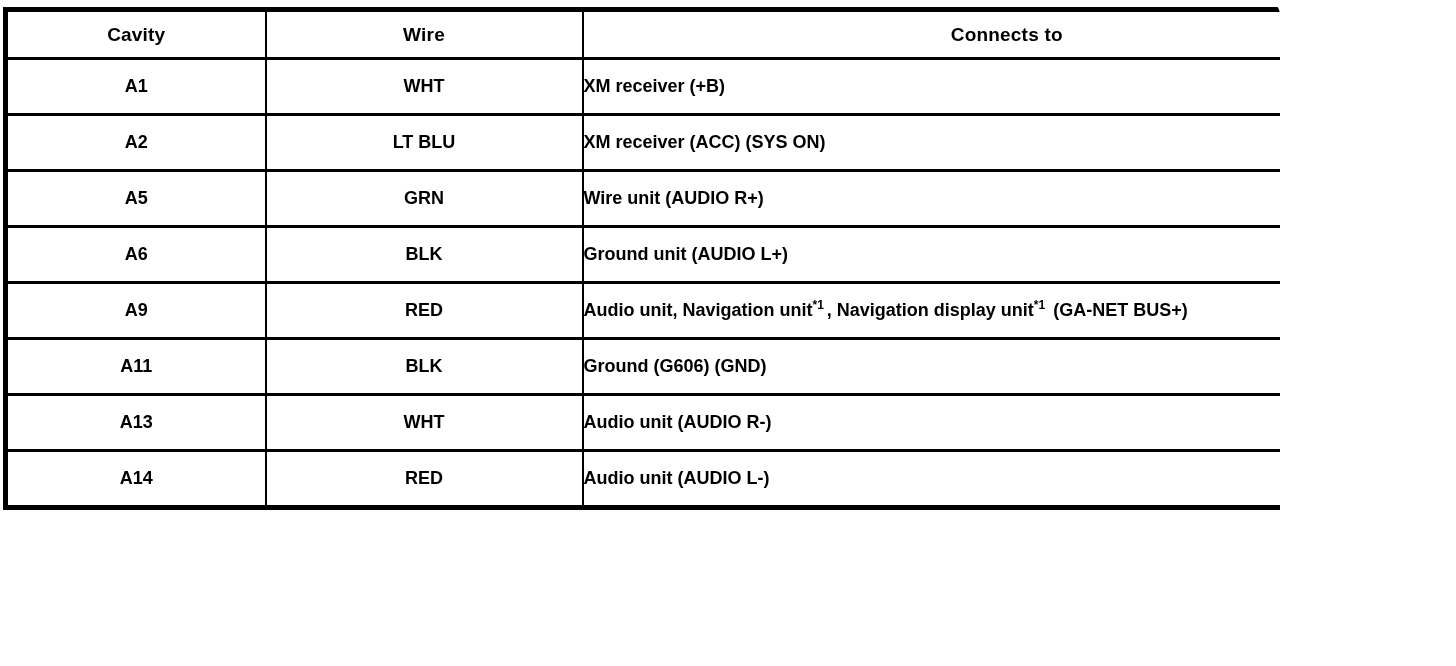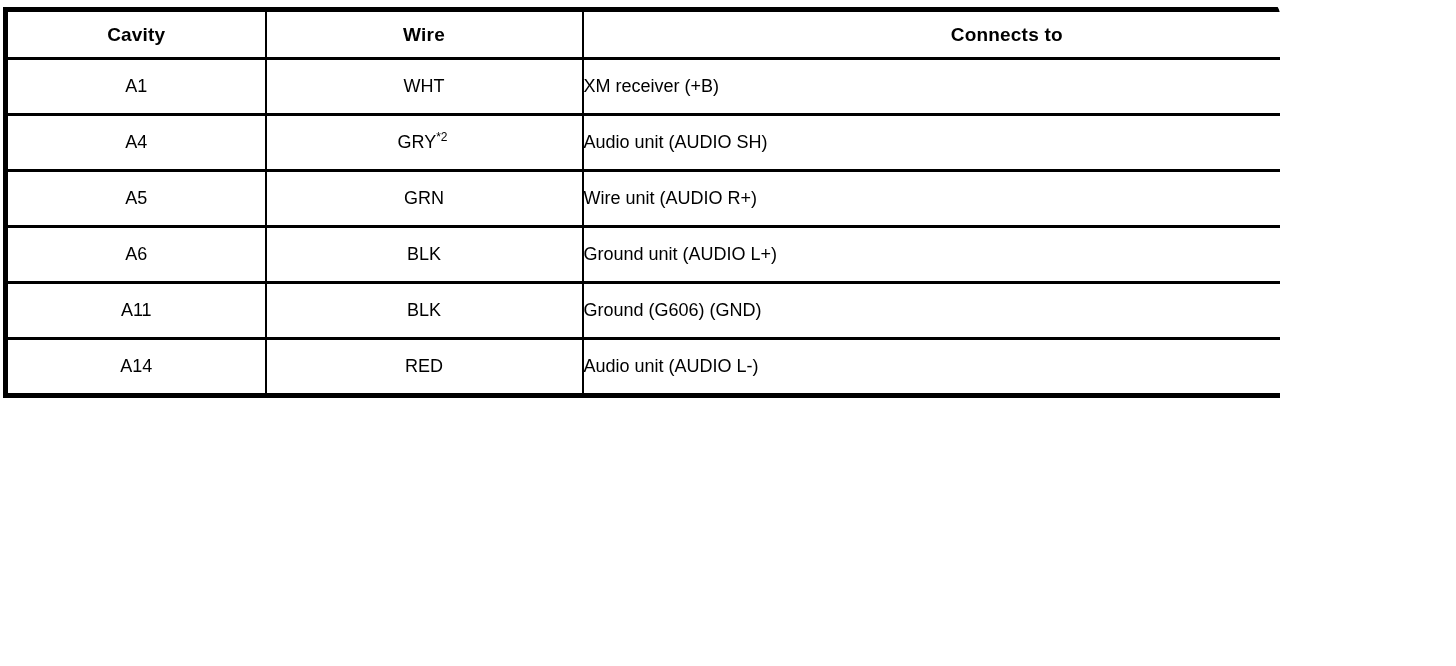--- a/index.html
+++ b/index.html
@@ -40,21 +40,21 @@
   th {
     height: 43px;
     font-size: 19px;
     font-weight: bold;
     text-align: center;
     letter-spacing: 0.2px;
   }
   td {
     height: 51px;
     font-size: 18px;
-    font-weight: normal;
+    font-weight: bold;
   }
   td.cell-center { text-align: center; }
   td.cell-left   { text-align: left; padding-left: 0; padding-right: 6px; }
   sup.fnote {
     font-size: 12px;
     line-height: 0;
     vertical-align: super;
     margin-right: 3px;
   }
 </style>
@@ -75,38 +75,48 @@
         <th>Connects to</th>
       </tr>
     </thead>
     <tbody>
         <tr>
           <td class="cell-center">A1</td>
           <td class="cell-center">WHT</td>
           <td class="cell-left">XM receiver (+B)</td>
         </tr>
         <tr>
-          <td class="cell-center">A4</td>
-          <td class="cell-center">GRY<sup class="fnote">*2</sup></td>
-          <td class="cell-left">Audio unit (AUDIO SH)</td>
+          <td class="cell-center">A2</td>
+          <td class="cell-center">LT BLU</td>
+          <td class="cell-left">XM receiver (ACC) (SYS ON)</td>
         </tr>
         <tr>
           <td class="cell-center">A5</td>
           <td class="cell-center">GRN</td>
           <td class="cell-left">Wire unit (AUDIO R+)</td>
         </tr>
         <tr>
           <td class="cell-center">A6</td>
           <td class="cell-center">BLK</td>
           <td class="cell-left">Ground unit (AUDIO L+)</td>
         </tr>
         <tr>
+          <td class="cell-center">A9</td>
+          <td class="cell-center">RED</td>
+          <td class="cell-left">Audio unit, Navigation unit<sup class="fnote">*1</sup>, Navigation display unit<sup class="fnote">*1</sup> (GA-NET BUS+)</td>
+        </tr>
+        <tr>
           <td class="cell-center">A11</td>
           <td class="cell-center">BLK</td>
           <td class="cell-left">Ground (G606) (GND)</td>
+        </tr>
+        <tr>
+          <td class="cell-center">A13</td>
+          <td class="cell-center">WHT</td>
+          <td class="cell-left">Audio unit (AUDIO R-)</td>
         </tr>
         <tr>
           <td class="cell-center">A14</td>
           <td class="cell-center">RED</td>
           <td class="cell-left">Audio unit (AUDIO L-)</td>
         </tr>
       </tbody>
   </table>
 </div>
 

